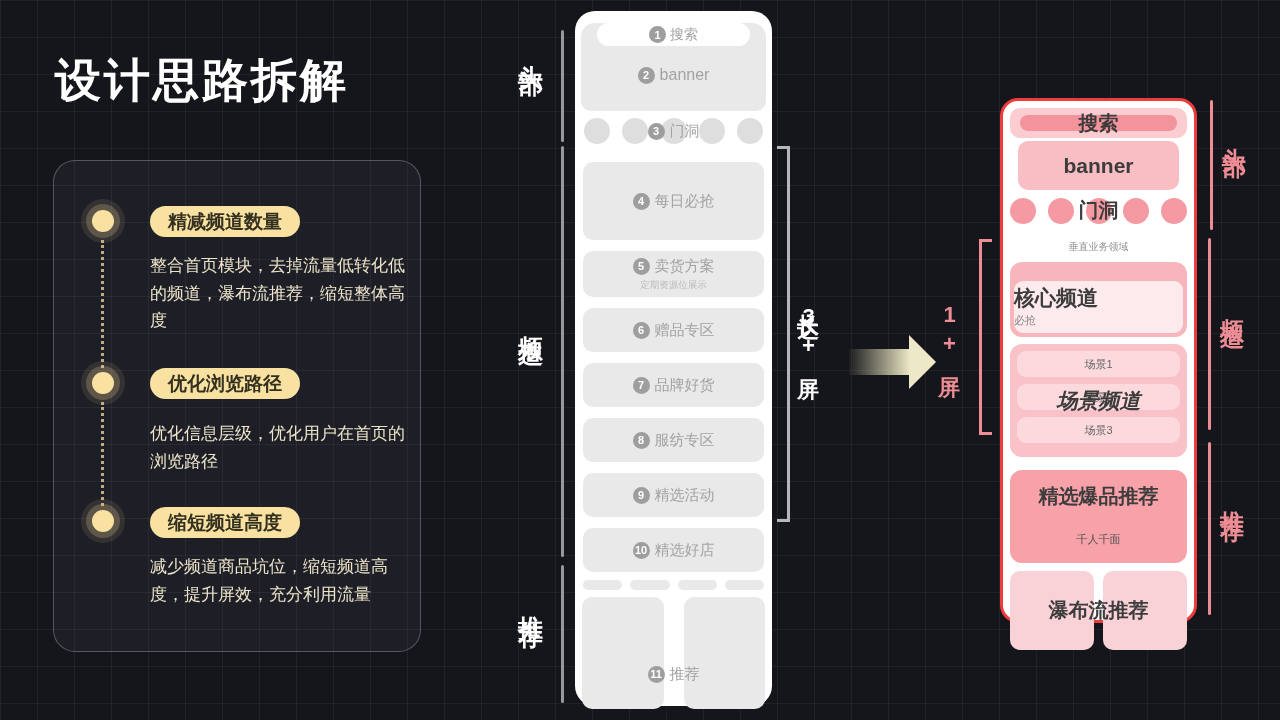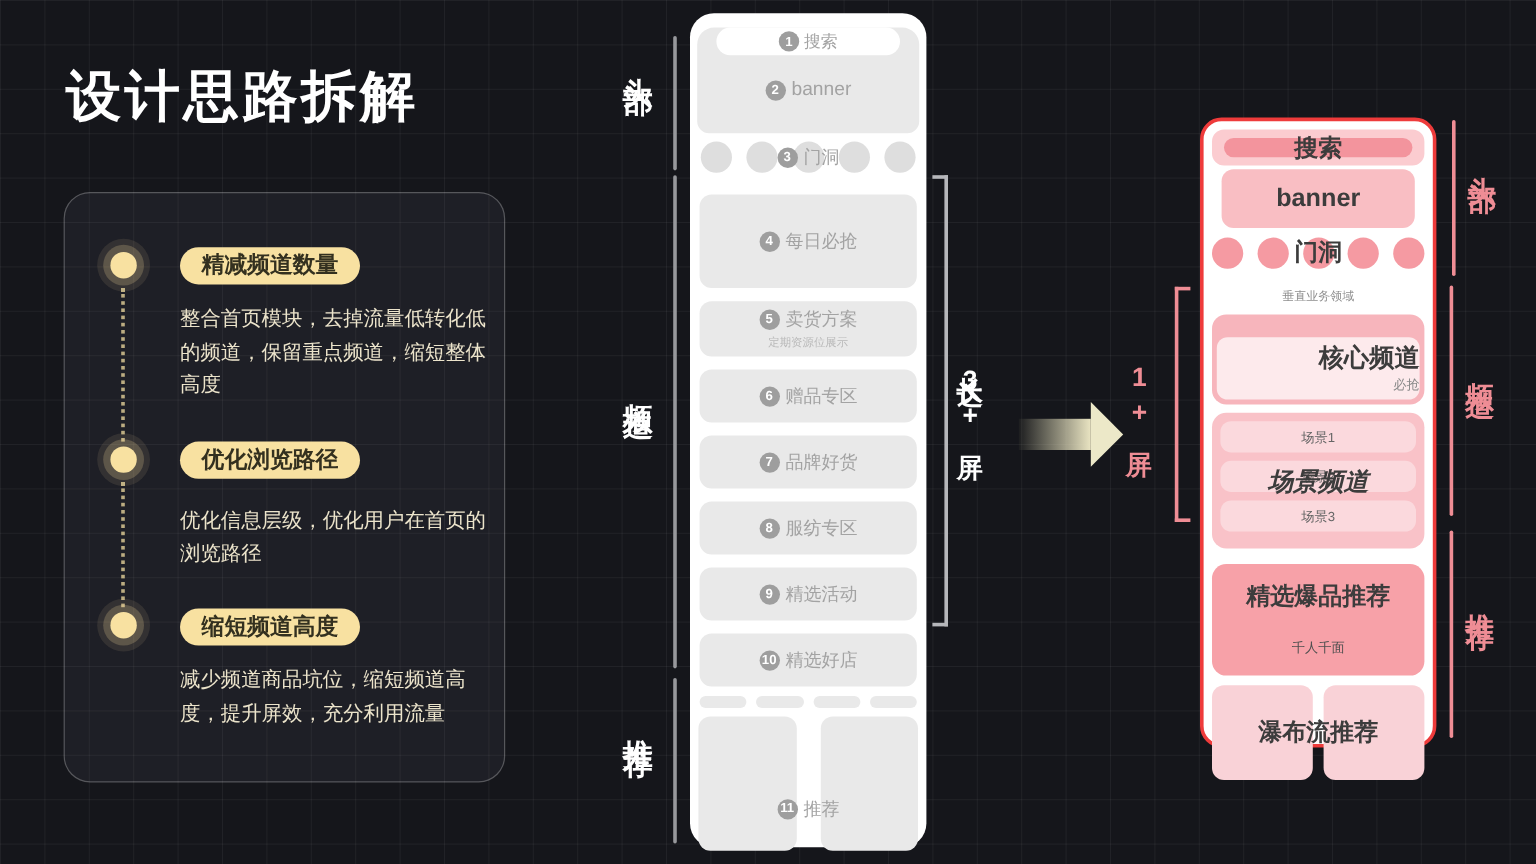--- a/index.html
+++ b/index.html
@@ -141,21 +141,21 @@
     color:var(--dark-text); font-size:21px; font-weight:600;
   }
   .new-doors{
     margin-top:7px; position:relative; height:27px;
     display:flex; align-items:center; justify-content:space-between;
   }
   .new-doors .dot{ width:26px; height:26px; border-radius:50%; background:#f59aa2; }
   .new-doors-sub{ text-align:center; font-size:10px; color:#8f8f8f; margin-top:16px; }
   .new-core{ margin-top:8px; background:#f7b5bc; border-radius:12px; padding:19px 4px 4px; }
   .new-core .inner{
-    background:#fdeaec; border-radius:9px; text-align:right; padding:3px 0 5px;
+    background:#fdeaec; border-radius:9px; text-align:left; padding:3px 0 5px;
   }
   .new-core .t{ font-size:21px; font-weight:700; color:var(--dark-text); }
   .new-core .s{ font-size:11px; color:#8a8a8a; margin-top:1px; }
   .new-scene{ margin-top:7px; position:relative; background:#f9c2c8; border-radius:12px; padding:7px; }
   .new-scene .spill{
     height:26px; background:#fbd9dd; border-radius:9px; margin-bottom:7px;
     display:flex; align-items:center; justify-content:center;
     font-size:11px; color:#666;
   }
   .new-scene .spill:last-child{ margin-bottom:0; }
@@ -176,21 +176,21 @@
 
 <section class="abs panel"></section>
 
 <div class="abs tl-dot" style="left:92px; top:210px;"></div>
 <div class="abs tl-dash" style="left:101px; top:240px; height:128px;"></div>
 <div class="abs tl-dot" style="left:92px; top:372px;"></div>
 <div class="abs tl-dash" style="left:101px; top:402px; height:104px;"></div>
 <div class="abs tl-dot" style="left:92px; top:510px;"></div>
 
 <div class="abs pill" style="left:150px; top:206px;">精减频道数量</div>
-<div class="abs desc" style="left:150px; top:252px;">整合首页模块，去掉流量低转化低的频道，保留重点频道，缩短整体高度</div>
+<div class="abs desc" style="left:150px; top:252px;">整合首页模块，去掉流量低转化低的频道，瀑布流推荐，缩短整体高度</div>
 
 <div class="abs pill" style="left:150px; top:368px;">优化浏览路径</div>
 <div class="abs desc" style="left:150px; top:420px;">优化信息层级，优化用户在首页的浏览路径</div>
 
 <div class="abs pill" style="left:150px; top:507px;">缩短频道高度</div>
 <div class="abs desc" style="left:150px; top:553px;">减少频道商品坑位，缩短频道高度，提升屏效，充分利用流量</div>
 
 <div class="abs vtext white-note" style="left:518px; top:44px;">头部</div>
 <div class="abs vline" style="left:561px; top:30px; height:112px;"></div>
 

